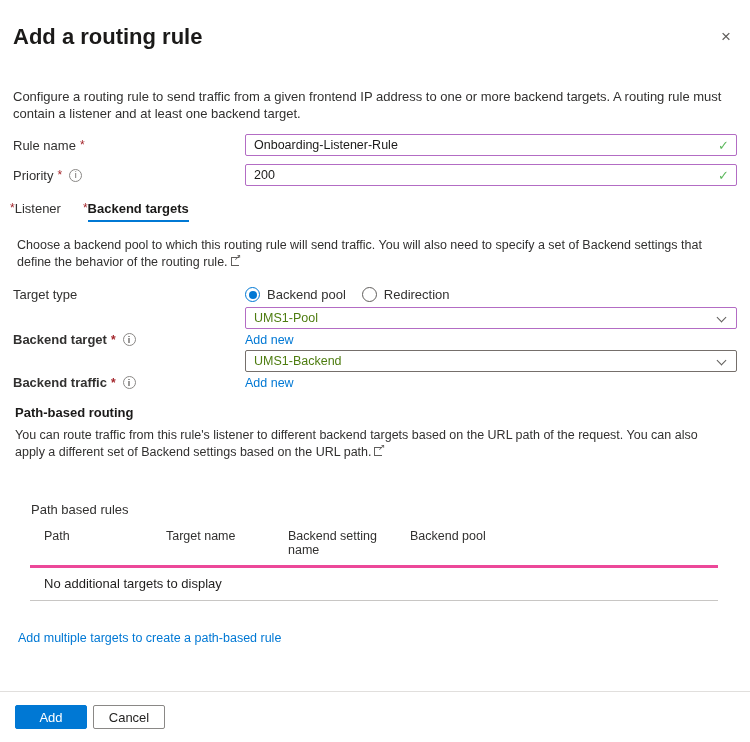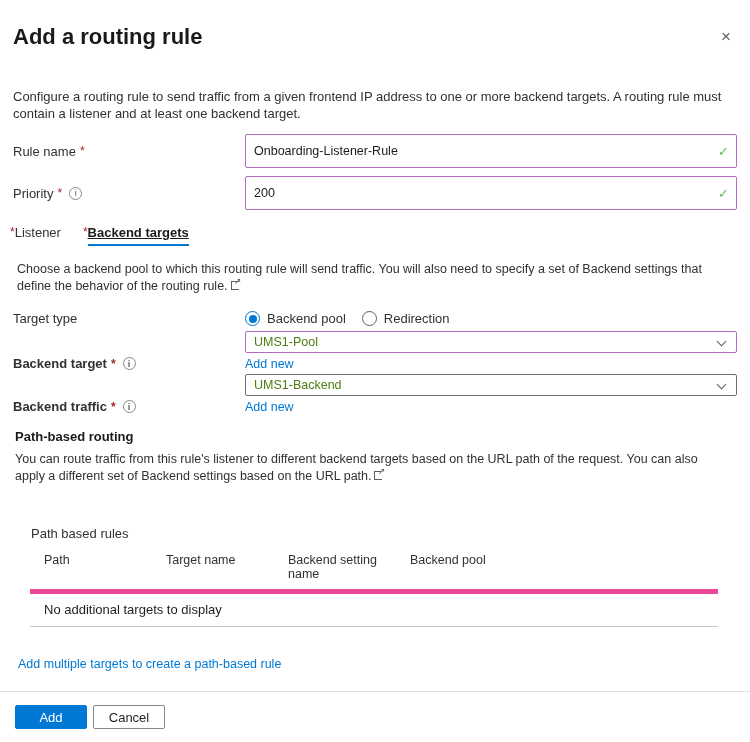--- a/index.html
+++ b/index.html
@@ -16,32 +16,32 @@
 
   
   .form-row { display:flex; align-items:center; margin:0 13px; }
   .form-row.bottom-align { align-items:flex-end; }
   .form-label { width:232px; flex-shrink:0; font-size:13px; color:#323130; display:flex; align-items:center; gap:4px; }
   .req { color:#a4262c; font-size:12px; vertical-align:top; }
   .form-control { flex:1; position:relative; }
   .info-icon { width:13px; height:13px; border-radius:50%; border:1px solid #8a8886; color:#605e5c;
     font-size:9px; display:inline-flex; align-items:center; justify-content:center; font-style:normal; margin-left:3px; cursor:default; }
 
-  .text-input { width:100%; height:34px; border:1px solid #b36cc4; border-radius:2px;
+  .text-input { width:100%; height:22px; border:1px solid #b36cc4; border-radius:2px;
     padding:0 24px 0 8px; font-size:12.5px; color:#1b1a19; font-family:inherit; outline:none; background:#fff; }
   .check-mark { position:absolute; right:8px; top:50%; transform:translateY(-50%); color:#5db85d; font-size:13px; font-weight:bold; pointer-events:none; }
 
   .row-rule { margin-top:12px; }
   .row-priority { margin-top:8px; }
 
   
   .tabs { display:flex; gap:22px; margin:15px 13px 0 10px; }
   .tab { font-size:13px; color:#323130; cursor:pointer; }
   .tab .tab-label { display:inline-block; padding-bottom:4px; }
-  .tab.active .tab-label { font-weight:700; border-bottom:2px solid #0078d4; color:#1b1a19;text-decoration:underline; }
+  .tab.active .tab-label { font-weight:700; border-bottom:2px solid #0078d4; color:#1b1a19; }
 
   .section-desc { margin:15px 13px 0 17px; font-size:12.5px; line-height:17px; max-width:716px; }
 
   
   .ext-icon { position:relative; display:inline-block; width:11px; height:10px; margin-left:3px; }
   .ext-icon::before { content:""; position:absolute; left:0; bottom:0; width:7px; height:7px;
     border-left:1px solid #605e5c; border-bottom:1px solid #605e5c; border-top:1px solid #605e5c; }
   .ext-icon .arrow { position:absolute; right:0; top:-3px; font-size:9px; color:#605e5c; line-height:1; }
 
   
@@ -62,21 +62,21 @@
   .row-backend-target { margin-top:5px; }
   .row-backend-settings { margin-top:2px; }
   .form-row.bottom-align .form-label { padding-bottom:1px;font-weight:bold; }
 
   
   .pbr-heading { margin:14px 13px 0 15px; font-size:13px; font-weight:700; color:#1b1a19; }
   .pbr-desc { margin:7px 13px 0 15px; }
 
   .table-wrap { margin:41px 32px 0 30px; }
   .table-caption { font-size:13px; color:#323130; padding-left:1px; }
-  .tbl-header { display:grid; grid-template-columns:122px 122px 122px 1fr; padding:12px 0 8px 14px; font-size:12.5px; color:#323130; border-bottom:5px solid #ec4899; }
+  .tbl-header { display:grid; grid-template-columns:122px 122px 122px 1fr; padding:12px 0 8px 14px; font-size:12.5px; color:#323130; border-bottom:3px solid #ec4899; }
   .tbl-empty { padding:8px 0 9px 14px; font-size:13px; color:#201f1e; border-bottom:1px solid #c8c6c4; }
 
   .path-link { display:inline-block; margin:30px 13px 0 18px; font-size:12.5px; color:#0078d4; text-decoration:none; cursor:pointer; }
 
   
   .dlg-footer { position:absolute; left:0; right:0; bottom:0; border-top:1px solid #e1dfdd; padding:13px 13px 13px 15px; display:flex; gap:6px; background:#fff; }
   .btn { height:24px; min-width:72px; font-size:13px; font-family:inherit; border-radius:2px; cursor:pointer; padding:0 14px; }
   .btn-primary { background:#0078d4; color:#fff; border:1px solid #0078d4; }
   .btn-secondary { background:#fff; color:#201f1e; border:1px solid #8a8886; }
 </style>

